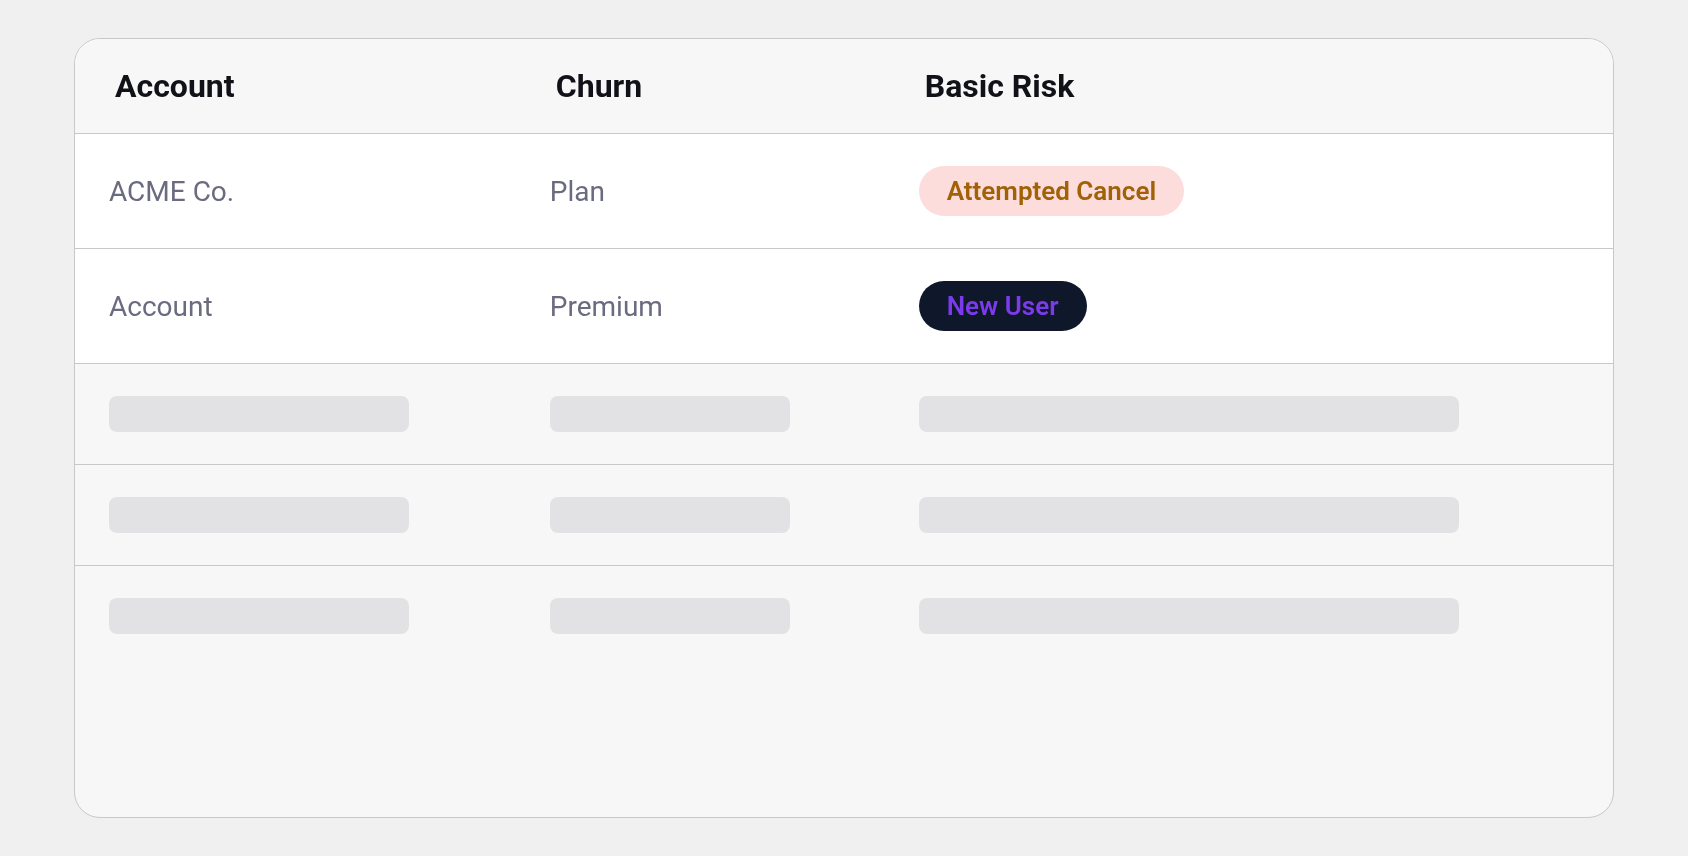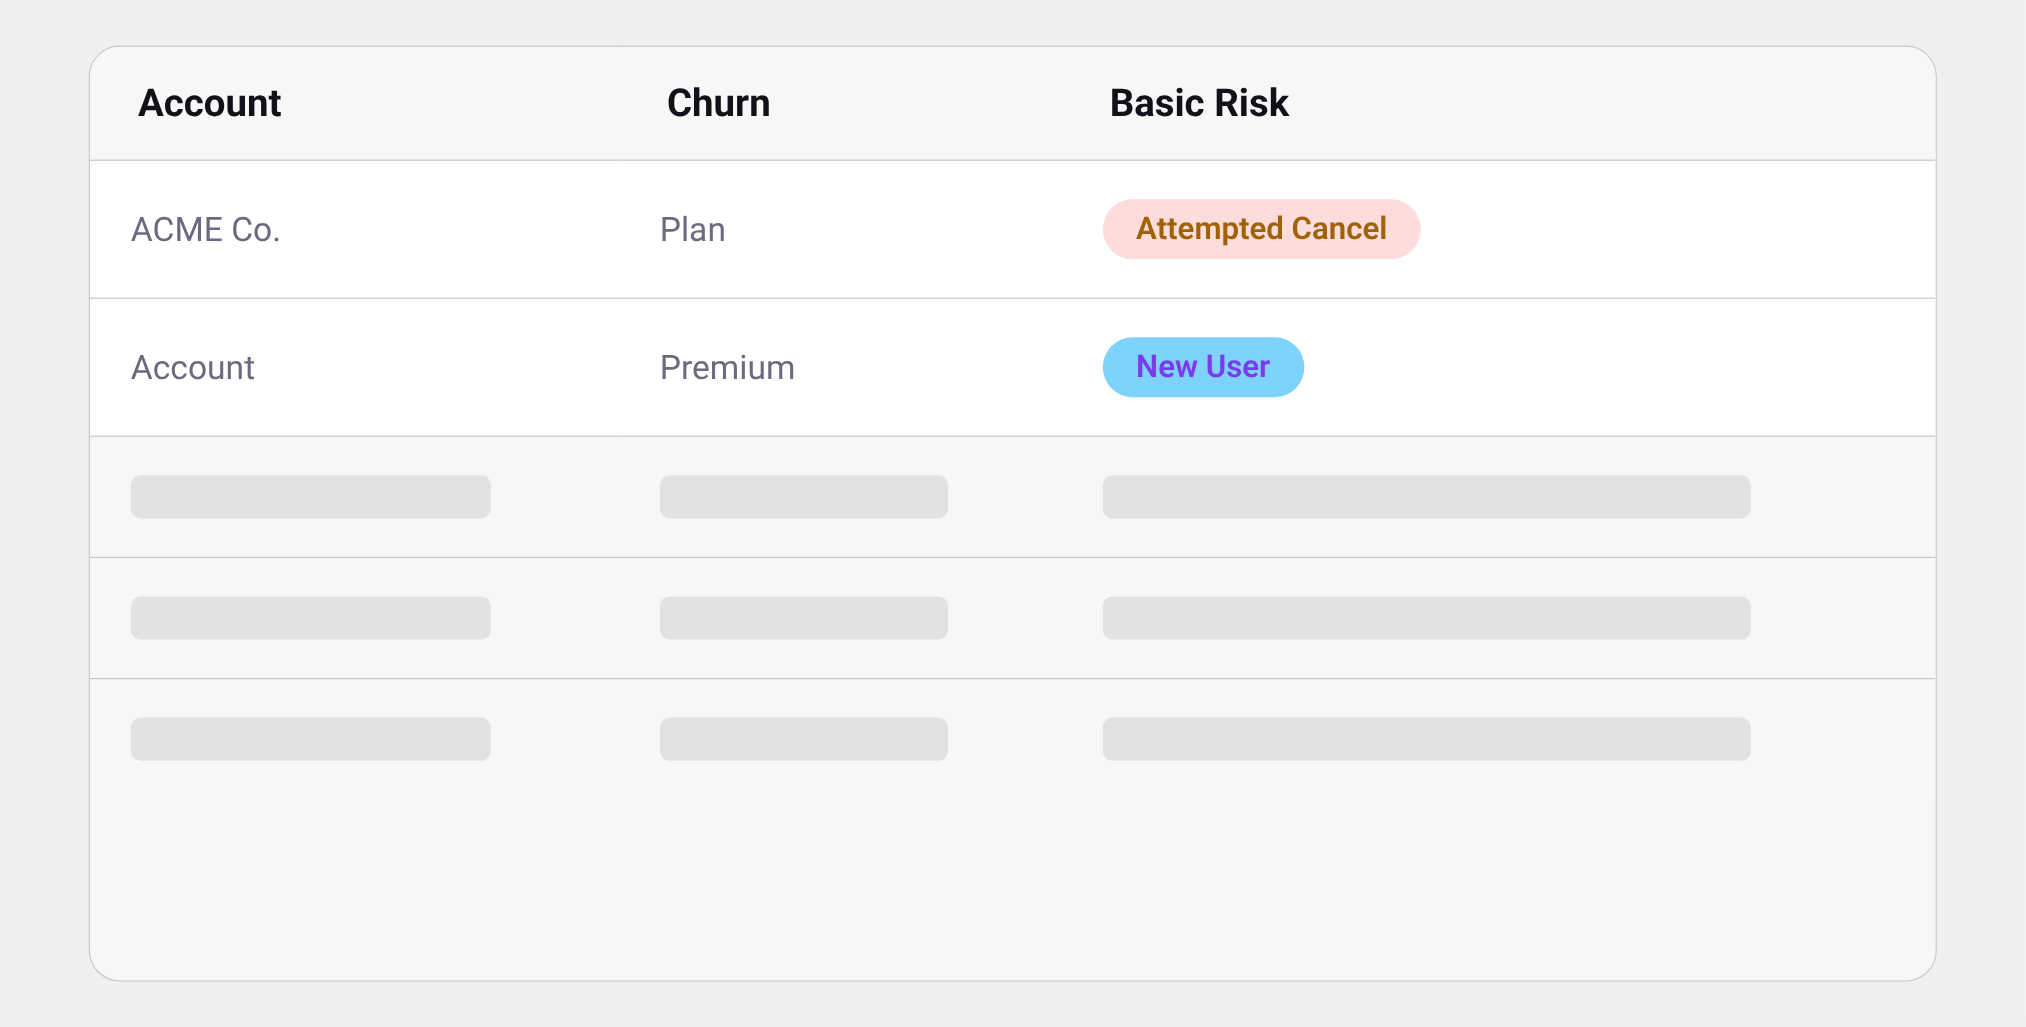--- a/index.html
+++ b/index.html
@@ -77,21 +77,21 @@
       color: #a16207;
       text-align: right;
     }
 
     .badge-payment {
       background: #fdf5c0;
       color: #8a7200;
     }
 
     .badge-new-user {
-      background: #7dd3fc;
+      background: #0f172a;
       color: #7c3aed;
     }
 
     .skeleton {
       background: #e2e2e5;
       border-radius: 8px;
       height: 36px;
       display: block;
     }
 

